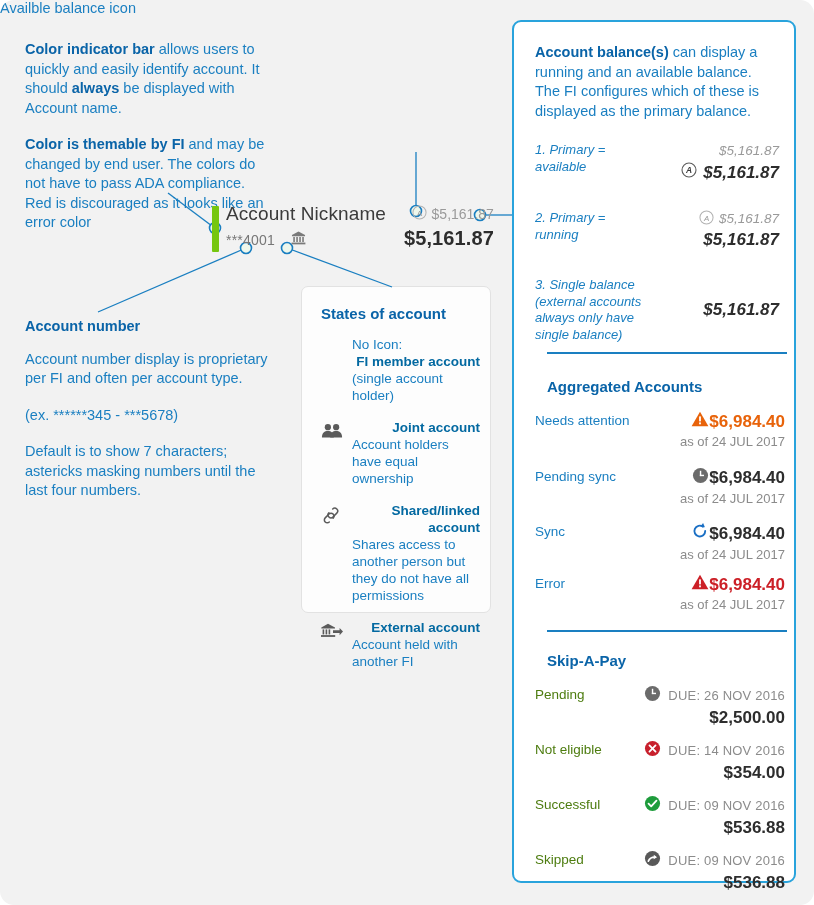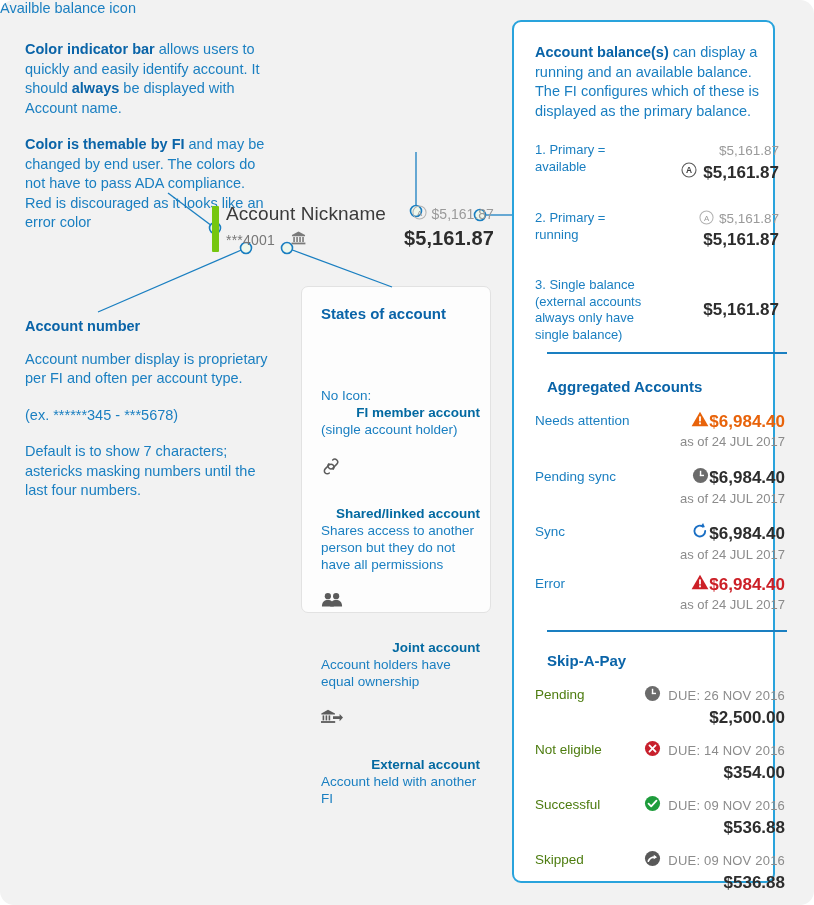--- a/index.html
+++ b/index.html
@@ -128,42 +128,41 @@
     font-weight: bold;
     color: #0a64a8;
   }
   .state-list {
     position: absolute;
     left: 19px; top: 49px;
     right: 10px;
   }
   .state-item {
     display: flex;
-    gap: 25px;
+    gap: 9px;
     margin-bottom: 13px;
-    flex-direction: column;
   }
   .state-ico {
     width: 22px;
     flex: 0 0 22px;
     padding-top: 4px;
   }
   .state-txt {
     font-size: 13.5px;
     line-height: 17px;
     color: #1a7fc1;
   }
   .state-txt .st-title { font-weight: bold; color: #0369a1; display: block; text-align: right; }
   .state-txt .st-pre { display: block; }
 
   
   #right-panel {
     position: absolute;
     left: 512px; top: 20px;
-    width: 263px;
+    width: 284px;
     height: 863px;
     background: #ffffff;
     border: 2px solid #29a3dc;
     border-radius: 9px;
     box-sizing: border-box;
     z-index: 4;
   }
   #rp-intro {
     position: absolute;
     left: 21px; top: 21px;
@@ -174,20 +173,21 @@
   }
   #rp-intro b { color: #0a64a8; font-weight: bold; }
 
   .bal-example {
     position: absolute;
     left: 21px;
     width: 244px;
     display: flex;
     justify-content: space-between;
     align-items: flex-start;
+    font-style: italic;
   }
   .bal-label {
     font-size: 13px;
     line-height: 16.5px;
     color: #1a7fc1;
     width: 112px;
     flex: 0 0 112px;
   }
   .bal-values { text-align: right; flex: 1; }
   .bv-small {
@@ -385,45 +385,45 @@
         <div class="state-ico"></div>
         <div class="state-txt">
           <span class="st-pre">No Icon:</span>
           <span class="st-title">FI member account</span>
           <span>(single account holder)</span>
         </div>
       </div>
 
       <div class="state-item" style="margin-bottom:15px">
         <div class="state-ico">
+          <svg width="22" height="16" viewBox="0 0 24 17">
+            <circle cx="7.5" cy="4.3" r="3.4" fill="#5b5b5b"></circle>
+            <circle cx="16.5" cy="4.3" r="3.4" fill="#5b5b5b"></circle>
+            <path d="M1 15.5 C1 10.6 4 8.6 7.5 8.6 C11 8.6 14 10.6 14 15.5 Z" fill="#5b5b5b"></path>
+            <path d="M10 15.5 C10 10.6 13 8.6 16.5 8.6 C20 8.6 23 10.6 23 15.5 Z" fill="#5b5b5b"></path>
+          </svg>
+        </div>
+        <div class="state-txt">
+          <span class="st-title">Joint account</span>
+          <span>Account holders have equal ownership</span>
+        </div>
+      </div>
+
+      <div class="state-item" style="margin-bottom:15px">
+        <div class="state-ico">
           <svg width="20" height="19" viewBox="0 0 20 20">
             <g fill="none" stroke="#5b5b5b" stroke-width="1.6" stroke-linecap="round">
               <path d="M11.8 3.2 a3 3 0 0 1 4.3 4.3 l-4 4 a3 3 0 0 1 -4.3 -4.3"></path>
               <path d="M8.2 16.8 a3 3 0 0 1 -4.3 -4.3 l4 -4 a3 3 0 0 1 4.3 4.3"></path>
             </g>
           </svg>
         </div>
         <div class="state-txt">
           <span class="st-title">Shared/linked account</span>
           <span>Shares access to another person but they do not have all permissions</span>
-        </div>
-      </div>
-
-      <div class="state-item" style="margin-bottom:15px">
-        <div class="state-ico">
-          <svg width="22" height="16" viewBox="0 0 24 17">
-            <circle cx="7.5" cy="4.3" r="3.4" fill="#5b5b5b"></circle>
-            <circle cx="16.5" cy="4.3" r="3.4" fill="#5b5b5b"></circle>
-            <path d="M1 15.5 C1 10.6 4 8.6 7.5 8.6 C11 8.6 14 10.6 14 15.5 Z" fill="#5b5b5b"></path>
-            <path d="M10 15.5 C10 10.6 13 8.6 16.5 8.6 C20 8.6 23 10.6 23 15.5 Z" fill="#5b5b5b"></path>
-          </svg>
-        </div>
-        <div class="state-txt">
-          <span class="st-title">Joint account</span>
-          <span>Account holders have equal ownership</span>
         </div>
       </div>
 
       <div class="state-item">
         <div class="state-ico">
           <svg width="22" height="16" viewBox="0 0 22 16">
             <path fill="#5b5b5b" d="M7 0.8 L14 4.4 L14 5.6 L0.3 5.6 L0.3 4.4 Z"></path>
             <rect x="1.6" y="6.4" width="1.6" height="5" fill="#5b5b5b"></rect>
             <rect x="4.6" y="6.4" width="1.6" height="5" fill="#5b5b5b"></rect>
             <rect x="7.6" y="6.4" width="1.6" height="5" fill="#5b5b5b"></rect>

